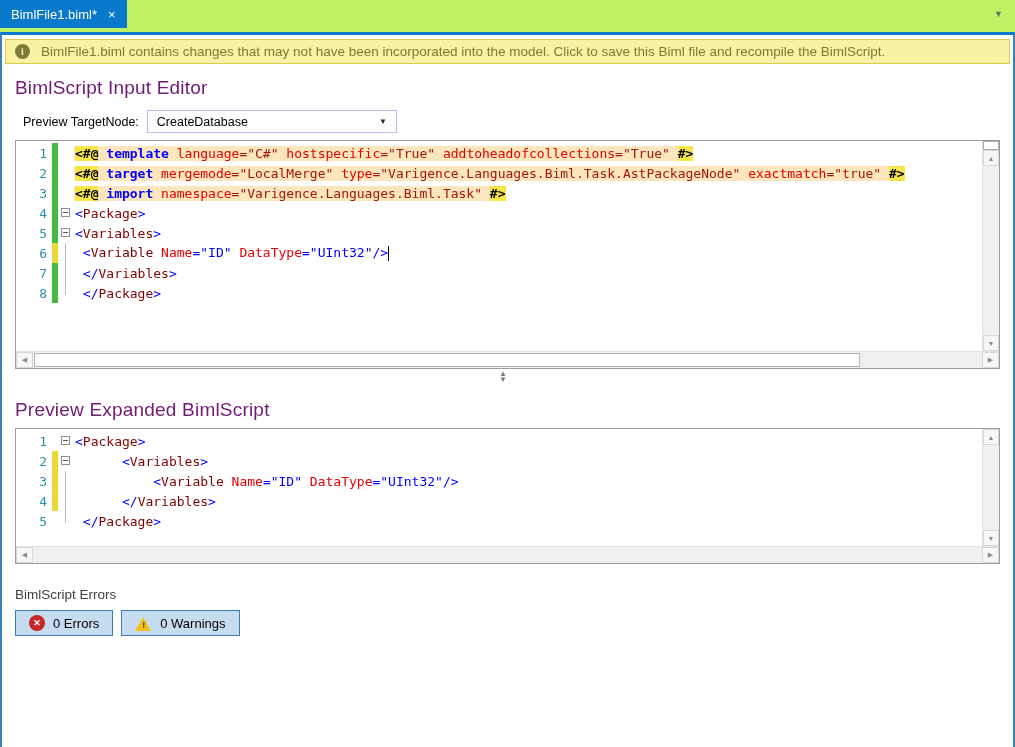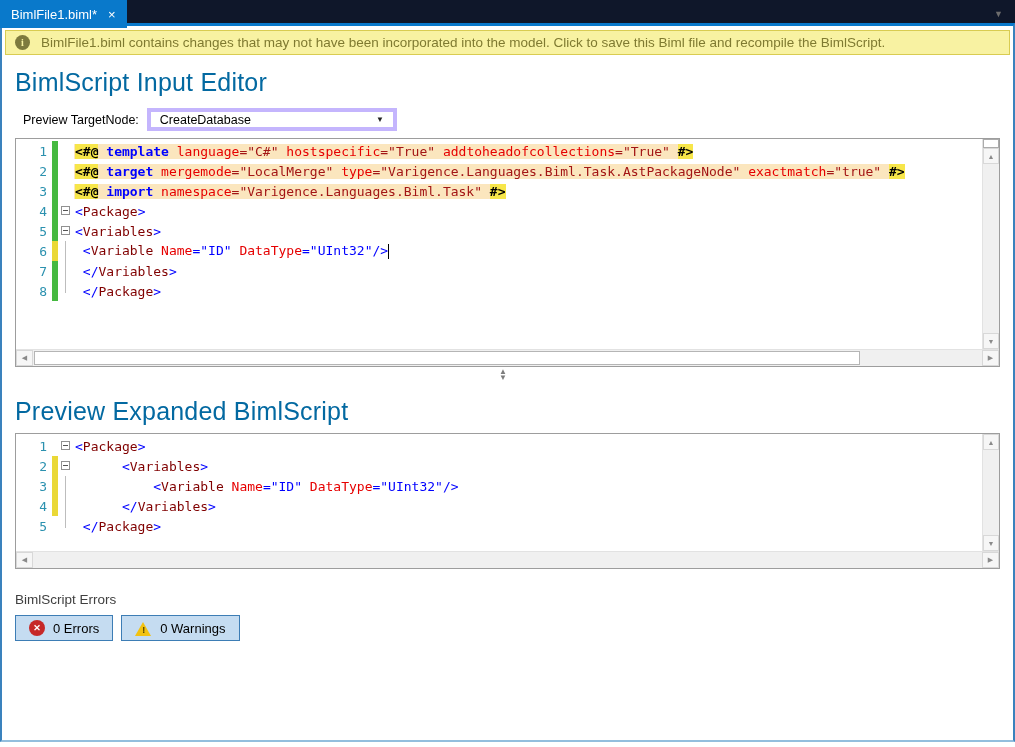--- a/index.html
+++ b/index.html
@@ -1,40 +1,40 @@
 <!DOCTYPE html>
 <html><head>
 <meta charset="utf-8">
 <style>
   * { box-sizing: border-box; margin: 0; padding: 0; }
   body { font-family: "Liberation Sans", sans-serif; background: #fff; }
   .window { width: 1015px; height: 747px; background: #fff; position: relative; overflow: hidden; }
 
   
-  .tabbar { height: 23px; position: relative; background: #0f172a; }
+  .tabbar { height: 32px; position: relative; background: #bef264; }
   .tab { position: absolute; left: 0; top: 0; height: 28px; background: #0979cb; color: #fff;
          display: flex; align-items: center; gap: 11px; padding: 0 11px; font-size: 13px; }
   .tab-close { font-size: 13px; cursor: default; line-height: 1; }
   .tab-dd { position: absolute; right: 12px; top: 9px; color: #6d6d6d; font-size: 9px; }
 
   
   .frame { height: 719px; border-top: 3px solid #0979cb; border-left: 2px solid #3a82bd;
            border-right: 2px solid #3a82bd; border-bottom: 2px solid #93bedd; background: #fff; }
 
   .banner { margin: 4px 3px 0 3px; height: 25px; background: #f8f2a2; border: 1px solid #d9cc51;
             color: #7f7a31; font-size: 13.5px; display: flex; align-items: center; gap: 11px; padding: 0 9px; cursor: pointer; }
   .info-icon { width: 15px; height: 15px; border-radius: 50%; background: #7d7a3e; color: #f8f2a2;
                font-size: 10px; font-weight: bold; display: flex; align-items: center; justify-content: center;
                font-family: "Liberation Serif", serif; flex: 0 0 auto; }
 
-  .h-big { font-family: "Liberation Sans", sans-serif; font-weight: 300; font-size: 25px; color: #0369a1;
+  .h-big { font-family: "Liberation Sans", sans-serif; font-weight: 300; font-size: 19px; color: #701a75;
            margin: 13px 4px 0 13px; letter-spacing: .2px; }
 
   .target-row { display: flex; align-items: center; margin: 11px 0 0 21px; font-size: 12.5px; color: #000; }
-  .combo { width: 250px; height: 23px; border: 4px solid #c4b5fd; background: #fff; margin-left: 8px;
+  .combo { width: 250px; height: 23px; border: 1px solid #c4b5fd; background: #fff; margin-left: 8px;
            display: flex; align-items: center; justify-content: space-between; padding: 0 9px; font-size: 12.5px; }
   .combo-arrow { font-size: 8px; color: #222; }
   .red-note { color: #f00; font-size: 10.5px; margin-left: 27px; }
 
   
   .editor { position: relative; margin: 7px 13px 0 13px; width: 985px; border: 1px solid #9d9d9d; background: #fff; }
   .editor1 { height: 229px; }
   .editor2 { height: 136px; }
   .lines { position: absolute; left: 0; top: 0; right: 17px; bottom: 17px; overflow: hidden; padding-top: 2px; }
   .code-line { height: 20px; display: flex; align-items: center; font-family: "DejaVu Sans Mono", monospace;

